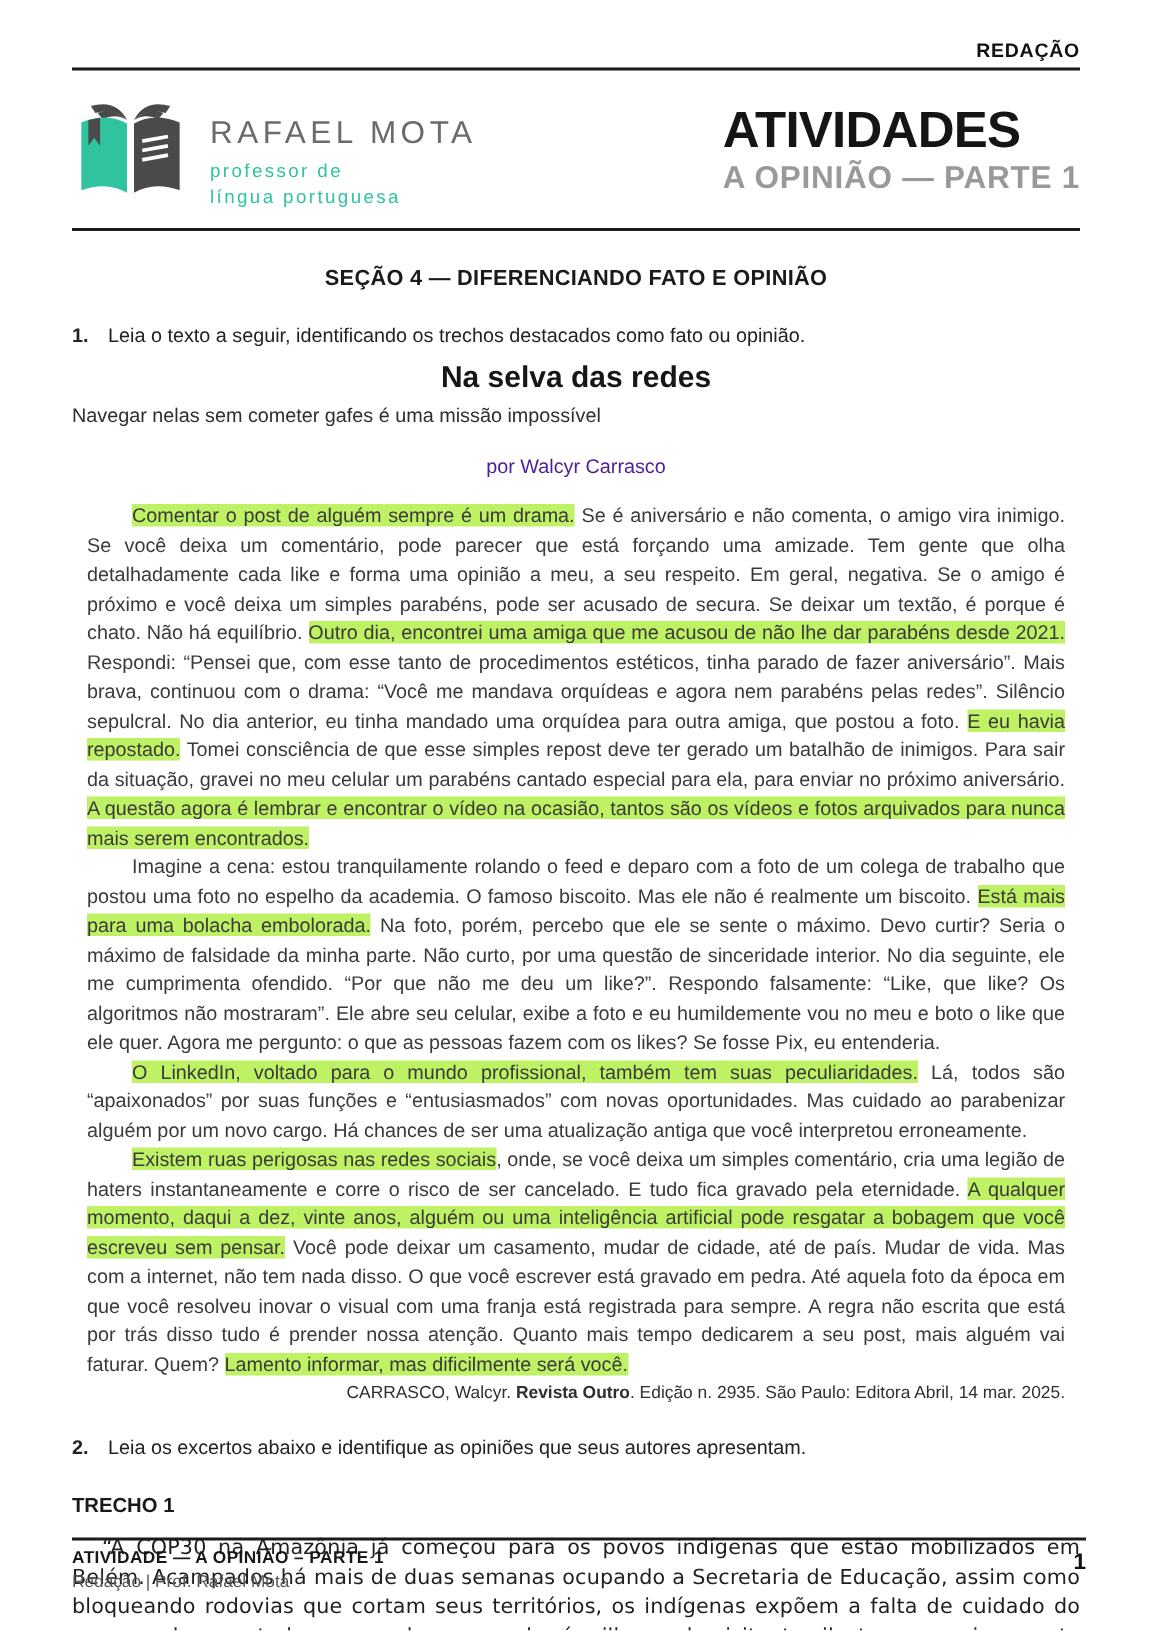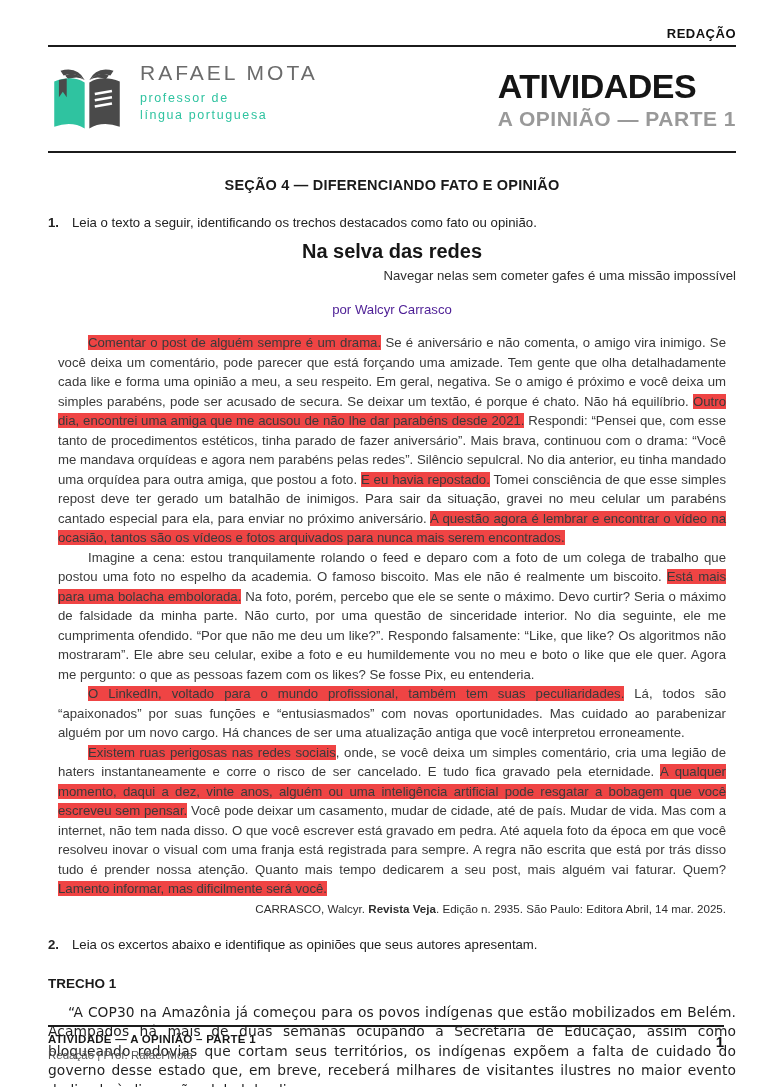--- a/index.html
+++ b/index.html
@@ -1,53 +1,53 @@
 <!DOCTYPE html>
 <html lang="pt"><head>
 <meta charset="utf-8">
 <style>
   * { margin:0; padding:0; box-sizing:border-box; }
   html,body { background:#ffffff; }
   body { font-family:"Liberation Sans","DejaVu Sans",sans-serif; color:#1a1a1a; }
   .page{
     position:relative; width:768px; height:1087px; margin:0 auto;
-    background:#ffffff; padding:26px 32px 0 48px; overflow:hidden;
+    background:#ffffff; padding:26px 48px 0 48px; overflow:hidden;
   }
   
   .corner-label{
     text-align:right; font-size:13px; font-weight:bold; letter-spacing:.5px; color:#111;
   }
   .rule{ border:none; border-top:2px solid #1b1b1b; margin-top:4px; }
   .header-row{
     display:flex; justify-content:space-between; align-items:center;
     padding:14px 0 12px 0;
   }
-  .brand{ display:flex; align-items:flex-start; gap:14px; }
+  .brand{ display:flex; align-items:flex-end; gap:14px; }
   .brand-text .brand-name{
     font-size:21px; letter-spacing:3px; color:#6b6b6b; font-weight:500;
   }
   .brand-text .brand-tagline{
     margin-top:5px; color:#2fc3a0; font-size:12.5px; letter-spacing:1.6px; line-height:1.35;
   }
   .title-block{ text-align:left; }
   .page-title{ font-size:34px; font-weight:800; letter-spacing:-.5px; color:#151515; line-height:1.05; }
   .page-subtitle{ font-size:21px; font-weight:bold; color:#999999; letter-spacing:.5px; margin-top:2px; }
   .professor{ font-size:16px; color:#3c3c3c; margin-top:6px; }
   .rule2{ border:none; border-top:2px solid #1b1b1b; }
   
   .section-title{ text-align:center; font-weight:bold; font-size:14.5px; margin-top:24px; letter-spacing:.2px; }
   .question{ display:flex; margin-top:22px; font-size:13.2px; color:#222; }
   .q-num{ font-weight:bold; width:24px; flex:0 0 24px; }
   
   .article-title{ text-align:center; font-size:20px; font-weight:bold; margin-top:10px; color:#161616; }
-  .article-subtitle{ text-align:right; font-size:13.2px; margin-top:5px; color:#2e2e2e; }
+  .article-subtitle{ text-align:left; font-size:13.2px; margin-top:5px; color:#2e2e2e; }
   .byline{ text-align:center; font-size:13.2px; margin-top:19px; color:#4c1d95; }
   .article-body{ margin:16px 10px 0 10px; font-size:13.2px; line-height:19.5px; color:#3a3a3a; text-align:justify; }
   .article-body p{ text-indent:30px; }
-  .hl{ background:#ef4444; }
+  .hl{ background:#bef264; }
   .citation{ text-align:right; font-size:11.6px; color:#2e2e2e; margin:3px 10px 0 0; }
   .citation b{ font-weight:bold; }
   
   .trecho-label{ font-weight:bold; font-size:13.5px; margin-top:24px; }
   .trecho-text{
     margin-top:12px; font-size:13.8px; line-height:19.5px; color:#1f1f1f;
     font-family:"DejaVu Sans","Liberation Sans",sans-serif; text-indent:20px; text-align:justify;
     letter-spacing:.1px;
   }
   
@@ -115,21 +115,21 @@
   <div class="article-subtitle">Navegar nelas sem cometer gafes é uma missão impossível</div>
   <div class="byline">por Walcyr Carrasco</div>
 
   <div class="article-body">
     <p><span class="hl">Comentar o post de alguém sempre é um drama.</span><span> Se é aniversário e não comenta, o amigo vira inimigo. Se você deixa um comentário, pode parecer que está forçando uma amizade. Tem gente que olha detalhadamente cada like e forma uma opinião a meu, a seu respeito. Em geral, negativa. Se o amigo é próximo e você deixa um simples parabéns, pode ser acusado de secura. Se deixar um textão, é porque é chato. Não há equilíbrio. </span><span class="hl">Outro dia, encontrei uma amiga que me acusou de não lhe dar parabéns desde 2021.</span><span> Respondi: “Pensei que, com esse tanto de procedimentos estéticos, tinha parado de fazer aniversário”. Mais brava, continuou com o drama: “Você me mandava orquídeas e agora nem parabéns pelas redes”. Silêncio sepulcral. No dia anterior, eu tinha mandado uma orquídea para outra amiga, que postou a foto. </span><span class="hl">E eu havia repostado.</span><span> Tomei consciência de que esse simples repost deve ter gerado um batalhão de inimigos. Para sair da situação, gravei no meu celular um parabéns cantado especial para ela, para enviar no próximo aniversário. </span><span class="hl">A questão agora é lembrar e encontrar o vídeo na ocasião, tantos são os vídeos e fotos arquivados para nunca mais serem encontrados.</span></p>
     <p><span>Imagine a cena: estou tranquilamente rolando o feed e deparo com a foto de um colega de trabalho que postou uma foto no espelho da academia. O famoso biscoito. Mas ele não é realmente um biscoito. </span><span class="hl">Está mais para uma bolacha embolorada.</span><span> Na foto, porém, percebo que ele se sente o máximo. Devo curtir? Seria o máximo de falsidade da minha parte. Não curto, por uma questão de sinceridade interior. No dia seguinte, ele me cumprimenta ofendido. “Por que não me deu um like?”. Respondo falsamente: “Like, que like? Os algoritmos não mostraram”. Ele abre seu celular, exibe a foto e eu humildemente vou no meu e boto o like que ele quer. Agora me pergunto: o que as pessoas fazem com os likes? Se fosse Pix, eu entenderia.</span></p>
     <p><span class="hl">O LinkedIn, voltado para o mundo profissional, também tem suas peculiaridades.</span><span> Lá, todos são “apaixonados” por suas funções e “entusiasmados” com novas oportunidades. Mas cuidado ao parabenizar alguém por um novo cargo. Há chances de ser uma atualização antiga que você interpretou erroneamente.</span></p>
     <p><span class="hl">Existem ruas perigosas nas redes sociais</span><span>, onde, se você deixa um simples comentário, cria uma legião de haters instantaneamente e corre o risco de ser cancelado. E tudo fica gravado pela eternidade. </span><span class="hl">A qualquer momento, daqui a dez, vinte anos, alguém ou uma inteligência artificial pode resgatar a bobagem que você escreveu sem pensar.</span><span> Você pode deixar um casamento, mudar de cidade, até de país. Mudar de vida. Mas com a internet, não tem nada disso. O que você escrever está gravado em pedra. Até aquela foto da época em que você resolveu inovar o visual com uma franja está registrada para sempre. A regra não escrita que está por trás disso tudo é prender nossa atenção. Quanto mais tempo dedicarem a seu post, mais alguém vai faturar. Quem? </span><span class="hl">Lamento informar, mas dificilmente será você.</span></p>
   </div>
 
-  <div class="citation"><span>CARRASCO, Walcyr. </span><b>Revista Veja</b><span>. Edição n. 2935. São Paulo: Editora Abril, 14 mar. 2025.</span></div>
+  <div class="citation"><span>CARRASCO, Walcyr. </span><b>Revista Outro</b><span>. Edição n. 2935. São Paulo: Editora Abril, 14 mar. 2025.</span></div>
 
   <div class="question">
     <span class="q-num">2.</span>
     <span>Leia os excertos abaixo e identifique as opiniões que seus autores apresentam.</span>
   </div>
 
   <div class="trecho-label">TRECHO 1</div>
   <div class="trecho-text">“A COP30 na Amazônia já começou para os povos indígenas que estão mobilizados em Belém. Acampados há mais de duas semanas ocupando a Secretaria de Educação, assim como bloqueando rodovias que cortam seus territórios, os indígenas expõem a falta de cuidado do governo desse estado que, em breve, receberá milhares de visitantes ilustres no maior evento dedicado à discussão global do clima.</div>
 
   <div class="footer">

